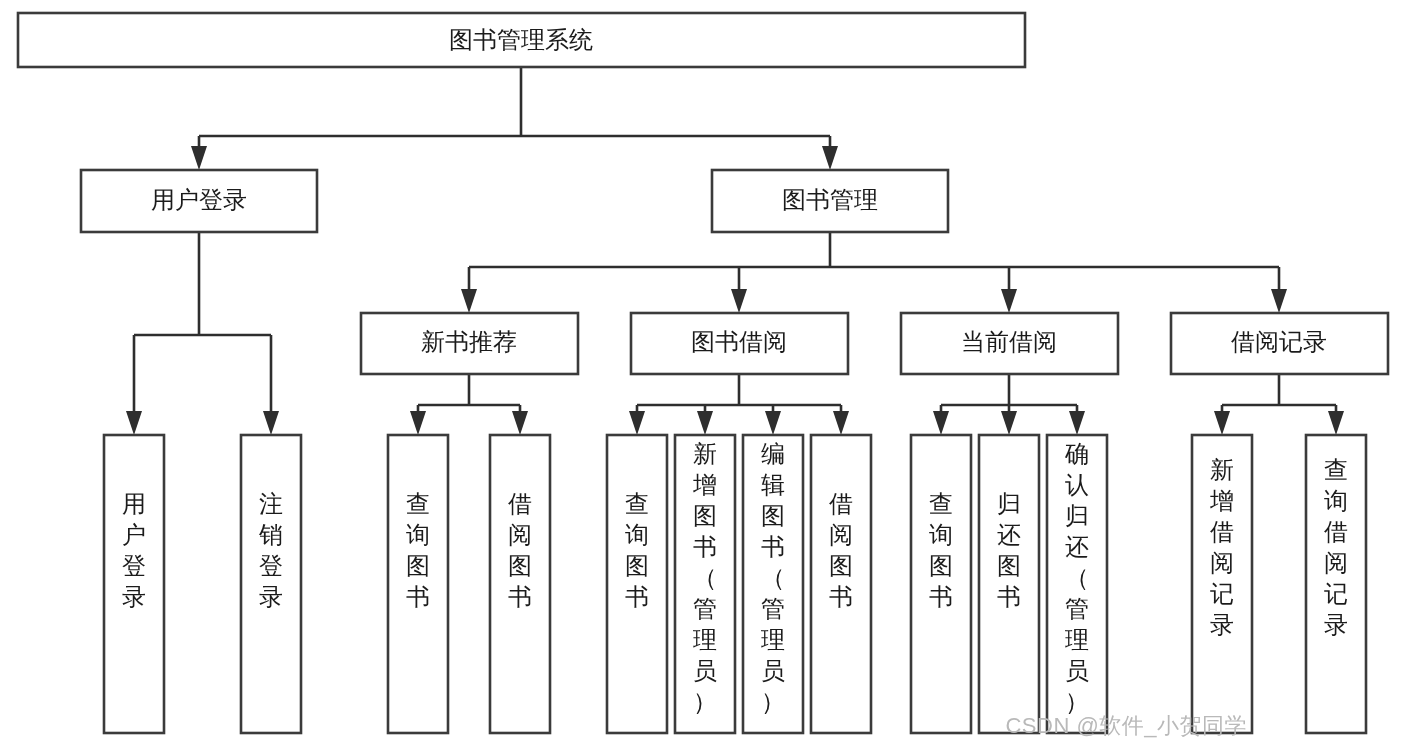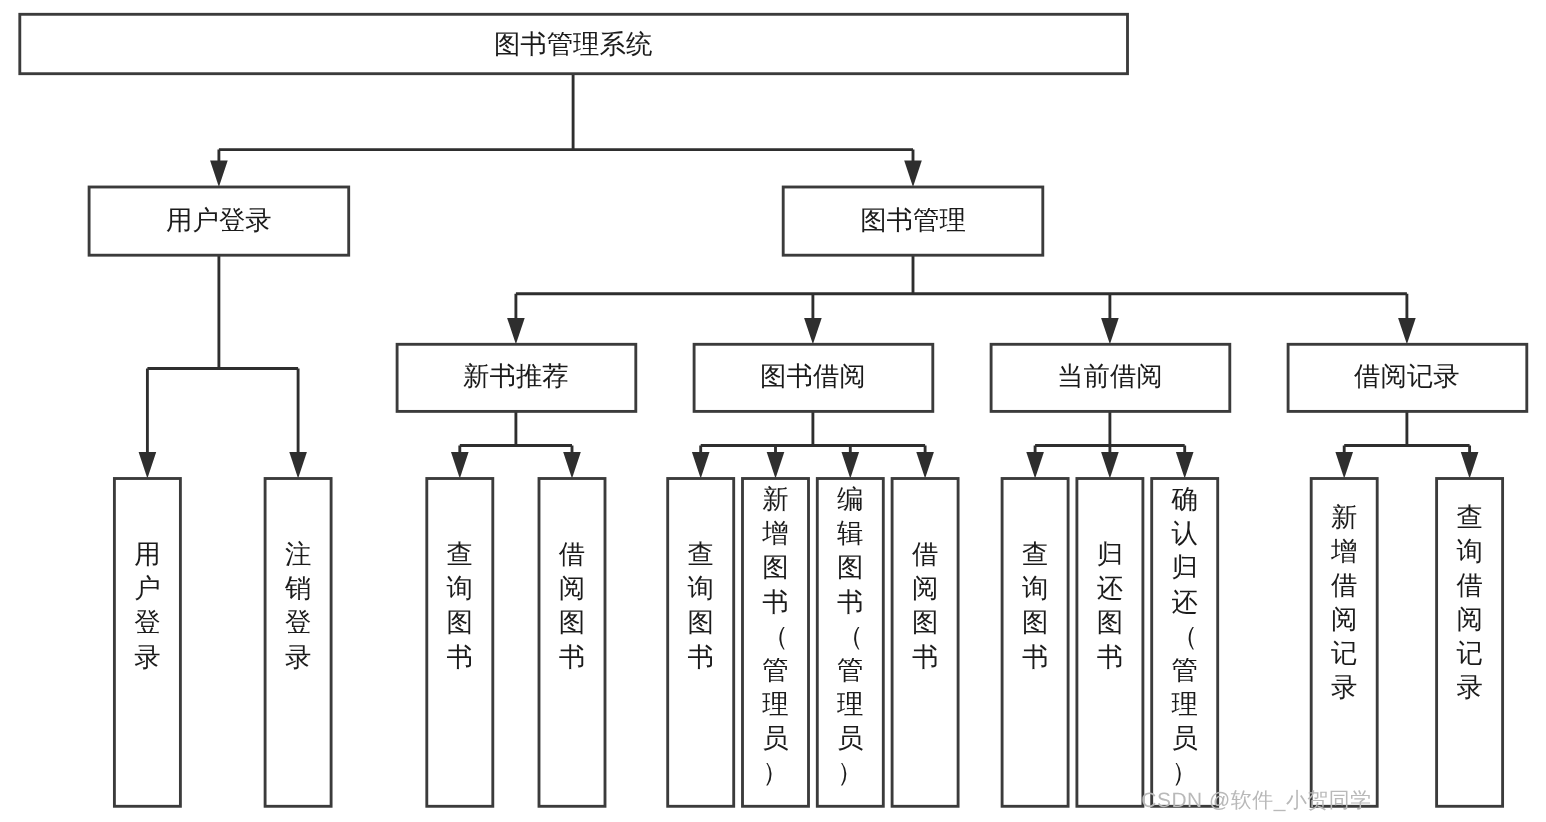--- a/index.html
+++ b/index.html
@@ -47,21 +47,21 @@
   }
   .arrow-head {
     fill: #2e2e2e;
     stroke: none;
   }
   .watermark {
     position: absolute;
     right: 10px;
     bottom: 6px;
     font-family: "Liberation Sans", "DejaVu Sans", sans-serif;
-    font-size: 19px;
+    font-size: 22px;
     color: #b9b9b9;
     letter-spacing: 0.5px;
     white-space: nowrap;
     user-select: none;
   }
 </style>
 </head>
 <body>
 
 <div id="diagram-root">

